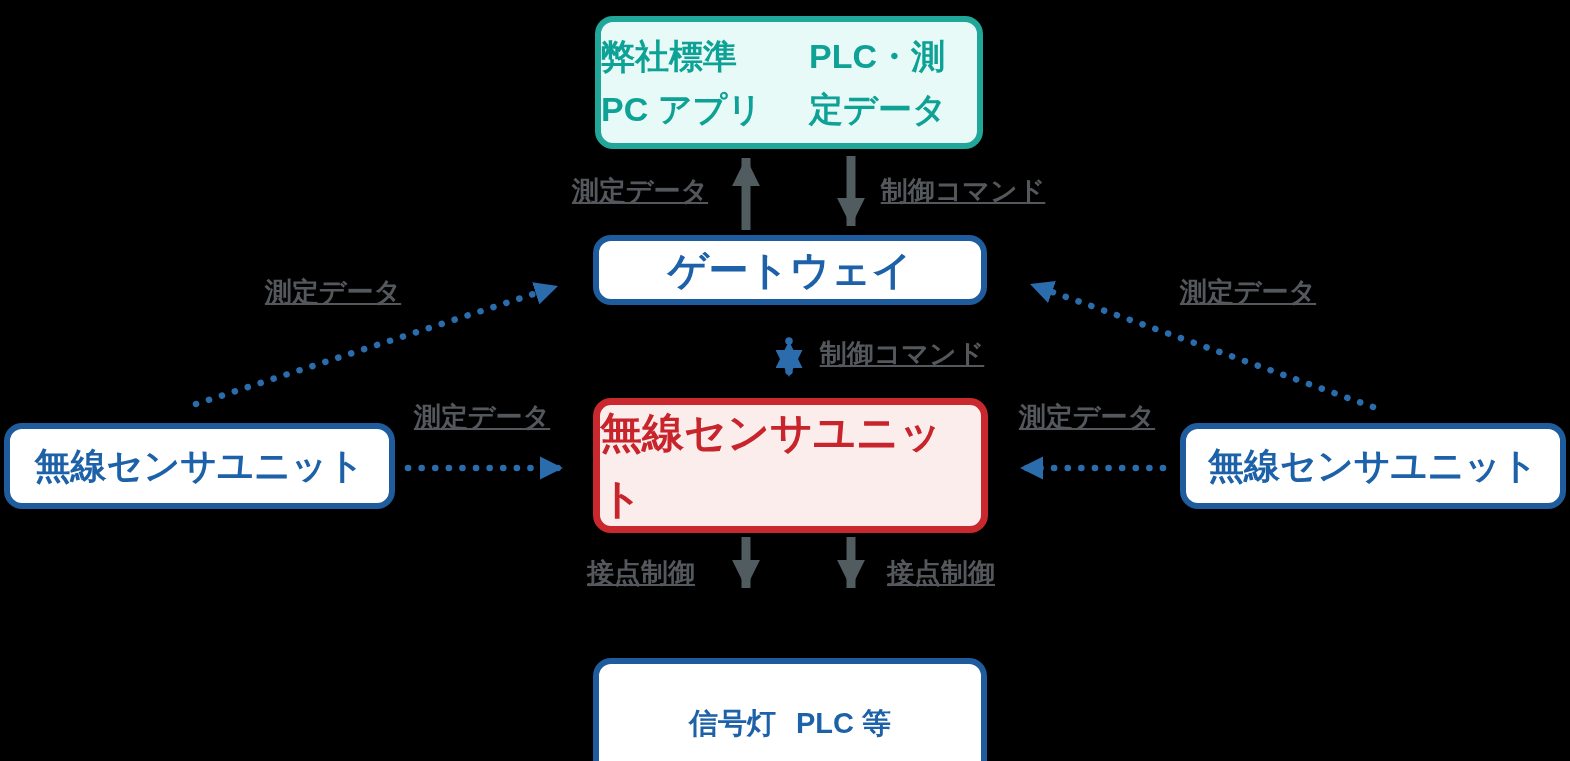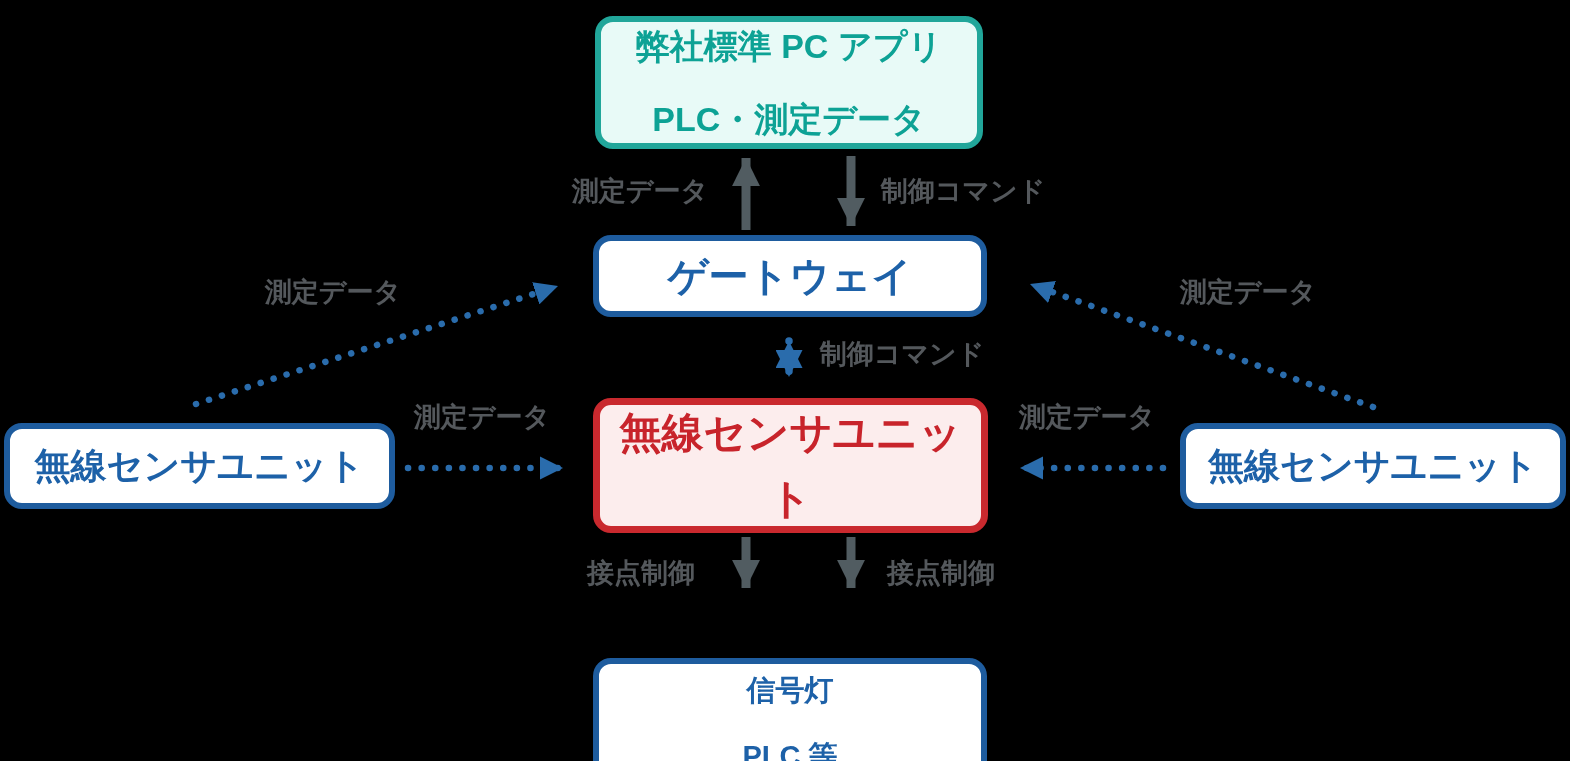--- a/index.html
+++ b/index.html
@@ -6,33 +6,33 @@
     --teal:#21A69A; --teal-bg:#E8FAF7; --teal-text:#0DA295;
     --blue:#1E5C9E; --blue-text:#1D61A8;
     --red:#C9292E; --red-bg:#FCEDED; --red-text:#C8242B;
     --arrow-gray:#515C61; --label-gray:#54585C; --dot-blue:#2A6CAC;
     --bg:#000000;
   }
   html,body{margin:0;padding:0;}
   body{background:var(--bg);font-family:"Liberation Sans","DejaVu Sans",sans-serif;}
   .stage{position:relative;width:1570px;height:761px;background:var(--bg);overflow:hidden;}
   .stage svg.arrows{position:absolute;left:0;top:0;width:1570px;height:761px;}
-  .node{position:absolute;display:flex;flex-direction:column;align-items:center;justify-content:center;
-        box-sizing:border-box;border-radius:18px;text-align:center;font-weight:bold;line-height:1.55;gap:20px;}
+  .node{position:absolute;display:flex;flex-direction:row;align-items:center;justify-content:center;
+        box-sizing:border-box;border-radius:18px;font-weight:bold;line-height:1.55;gap:20px;}
   .node-teal{border:6px solid var(--teal);background:var(--teal-bg);color:var(--teal-text);font-size:34px;}
   .node-blue{border:6px solid var(--blue);background:#ffffff;color:var(--blue-text);}
   .node-red{border:7px solid var(--red);background:var(--red-bg);color:var(--red-text);font-size:42px;}
   .pc-app{left:595px;top:16px;width:388px;height:133px;}
-  .gateway{left:593px;top:235px;width:394px;height:82px;font-size:40px;}
+  .gateway{left:593px;top:235px;width:394px;height:70px;font-size:40px;}
   .contact{left:593px;top:398px;width:395px;height:135px;}
   .signal{left:593px;top:616px;width:394px;height:130px;font-size:29px;line-height:1.6;margin-top:42px;}
   .sensor-left{left:4px;top:423px;width:391px;height:86px;font-size:36px;}
   .sensor-right{left:1180px;top:423px;width:386px;height:86px;font-size:36px;}
   .edge-label{position:absolute;transform:translate(-50%,-50%);white-space:nowrap;
-              color:var(--label-gray);font-size:27px;font-weight:bold;}
+              color:var(--label-gray);font-size:27px;font-weight:bold;text-decoration:underline;}
 </style>
 </head>
 <body>
 
 <div class="stage">
 
   <svg class="arrows" viewBox="0 0 1570 761">
     <defs>
       <marker id="headGray" viewBox="0 0 10 10" refX="10" refY="5" markerWidth="3.1" markerHeight="3.1" orient="auto-start-reverse">
         <path d="M0,0 L10,5 L0,10 z" style="fill:var(--arrow-gray)"></path>

